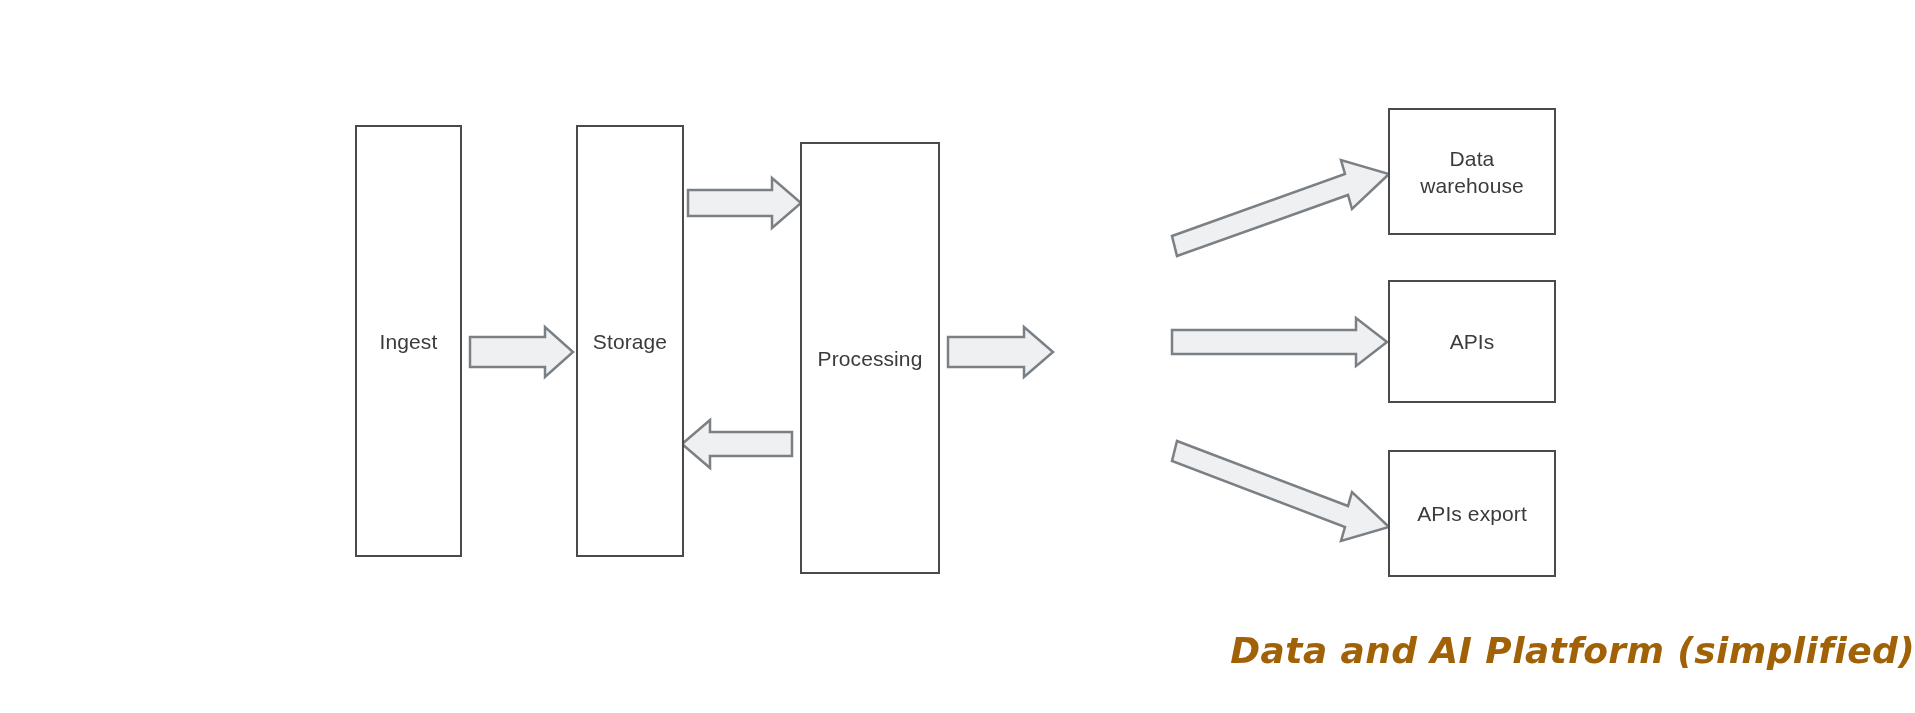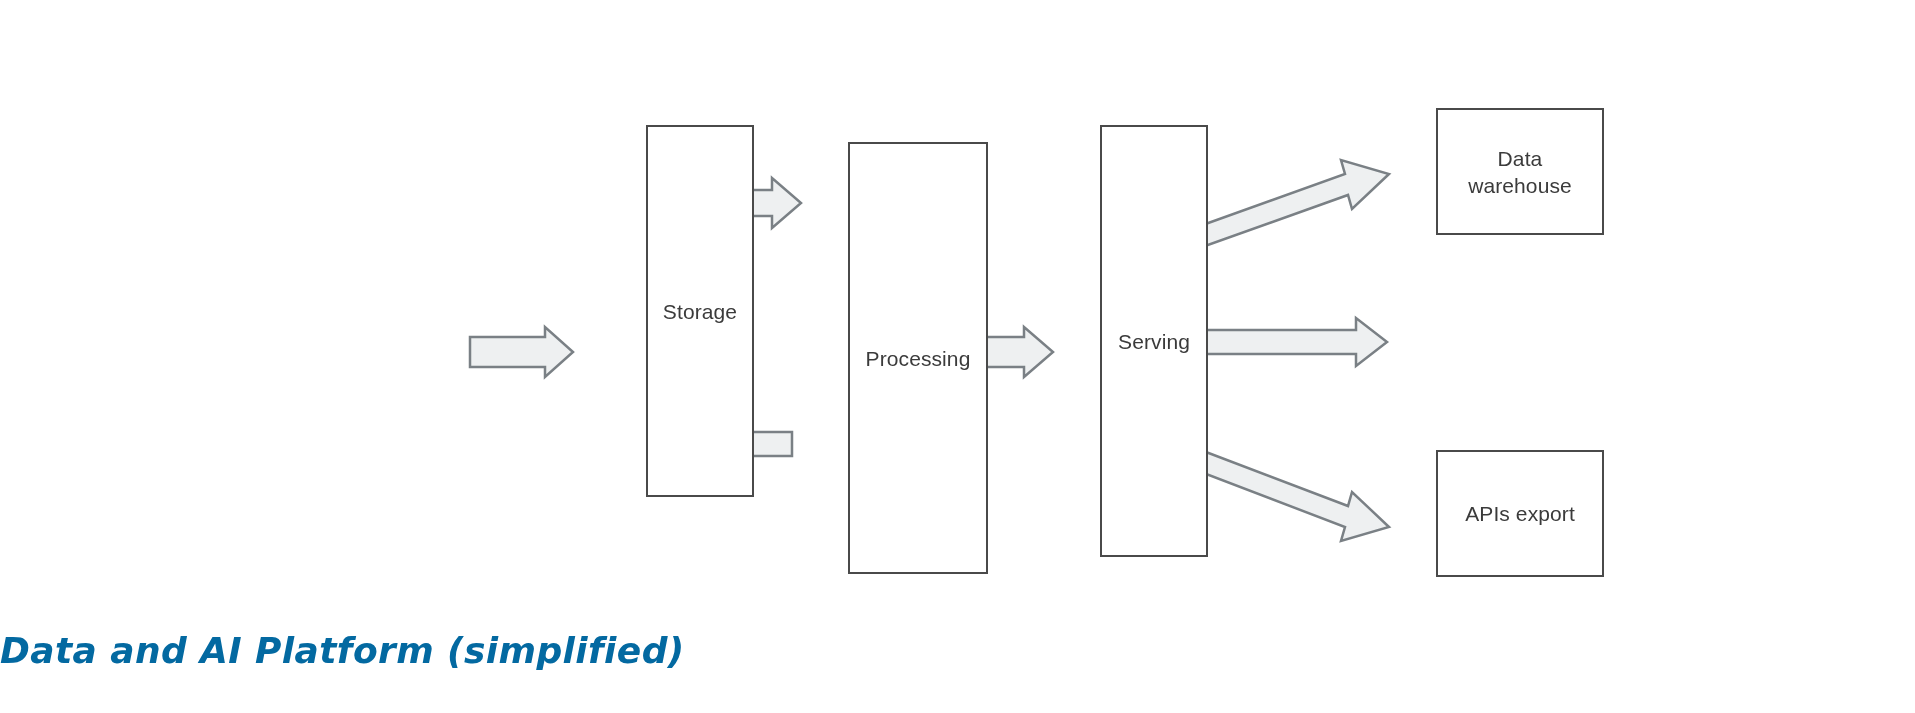--- a/index.html
+++ b/index.html
@@ -29,51 +29,50 @@
   }
   .node-box {
     position: absolute;
     box-sizing: border-box;
     background: #ffffff;
     border: 2px solid #4a4a4a;
     display: flex;
     align-items: center;
     justify-content: center;
     text-align: center;
-    margin-left: 48px;
   }
   .node-label {
     font-family: "Liberation Sans", sans-serif;
     font-size: 21px;
     line-height: 27px;
     color: #3b3b3b;
     letter-spacing: 0.1px;
     white-space: pre-line;
     padding: 0 6px;
   }
   #stage-ingest    { left: 355px; top: 125px; width: 107px; height: 432px; }
-  #stage-storage   { left: 598px; top: 125px; width: 108px; height: 372px; }
+  #stage-storage   { left: 576px; top: 125px; width: 108px; height: 432px; }
   #stage-processing{ left: 800px; top: 142px; width: 140px; height: 432px; }
   #stage-serving   { left: 1052px; top: 125px; width: 108px; height: 432px; }
 
   #sink-data-warehouse { left: 1388px; top: 108px; width: 168px; height: 127px; }
   #sink-apis           { left: 1388px; top: 280px; width: 168px; height: 123px; }
   #sink-data-export    { left: 1388px; top: 450px; width: 168px; height: 127px; }
 
   #diagram-title {
     position: absolute;
     left: 0;
     top: 630px;
     width: 1915px;
-    text-align: left;
+    text-align: right;
     font-family: "DejaVu Sans", sans-serif;
     font-size: 36px;
     font-style: italic;
     font-weight: 600;
-    color: #0369a1;
+    color: #a16207;
     letter-spacing: 0.4px;
   }
 </style>
 </head>
 <body>
 
 <div id="canvas">
 
   <svg id="diagram-svg" viewBox="0 0 1915 713" aria-hidden="true">
 
@@ -86,38 +85,41 @@
     <polygon points="948,337 1024,337 1024,327 1053,352 1024,377 1024,367 948,367" fill="#eef0f1" stroke="#7a8085" stroke-width="2.5" stroke-linejoin="miter"></polygon>
 
     <polygon points="1172,236 1345,174 1341,160 1389,174 1352,209 1348,195 1177,256" fill="#eef0f1" stroke="#7a8085" stroke-width="2.5" stroke-linejoin="miter"></polygon>
 
     <polygon points="1172,330 1356,330 1356,318 1387,342 1356,366 1356,354 1172,354" fill="#eef0f1" stroke="#7a8085" stroke-width="2.5" stroke-linejoin="miter"></polygon>
 
     <polygon points="1177,441 1348,506 1352,492 1389,527 1341,541 1345,527 1172,461" fill="#eef0f1" stroke="#7a8085" stroke-width="2.5" stroke-linejoin="miter"></polygon>
 
   </svg>
 
+  <div class="node-box" id="stage-ingest">
+    <span class="node-label">Ingest</span>
+  </div>
 
   <div class="node-box" id="stage-storage">
     <span class="node-label">Storage</span>
   </div>
 
   <div class="node-box" id="stage-processing">
     <span class="node-label">Processing</span>
   </div>
 
-  <div class="node-box" id="stage-serving">
-    <span class="node-label">Serving</span>
-  </div>
 
   <div class="node-box" id="sink-data-warehouse">
     <span class="node-label">Data
 warehouse</span>
   </div>
 
+  <div class="node-box" id="sink-apis">
+    <span class="node-label">APIs</span>
+  </div>
 
   <div class="node-box" id="sink-data-export">
     <span class="node-label">APIs export</span>
   </div>
 
   <div id="diagram-title">Data and AI Platform (simplified)</div>
 
 </div>
 
 </body></html>

